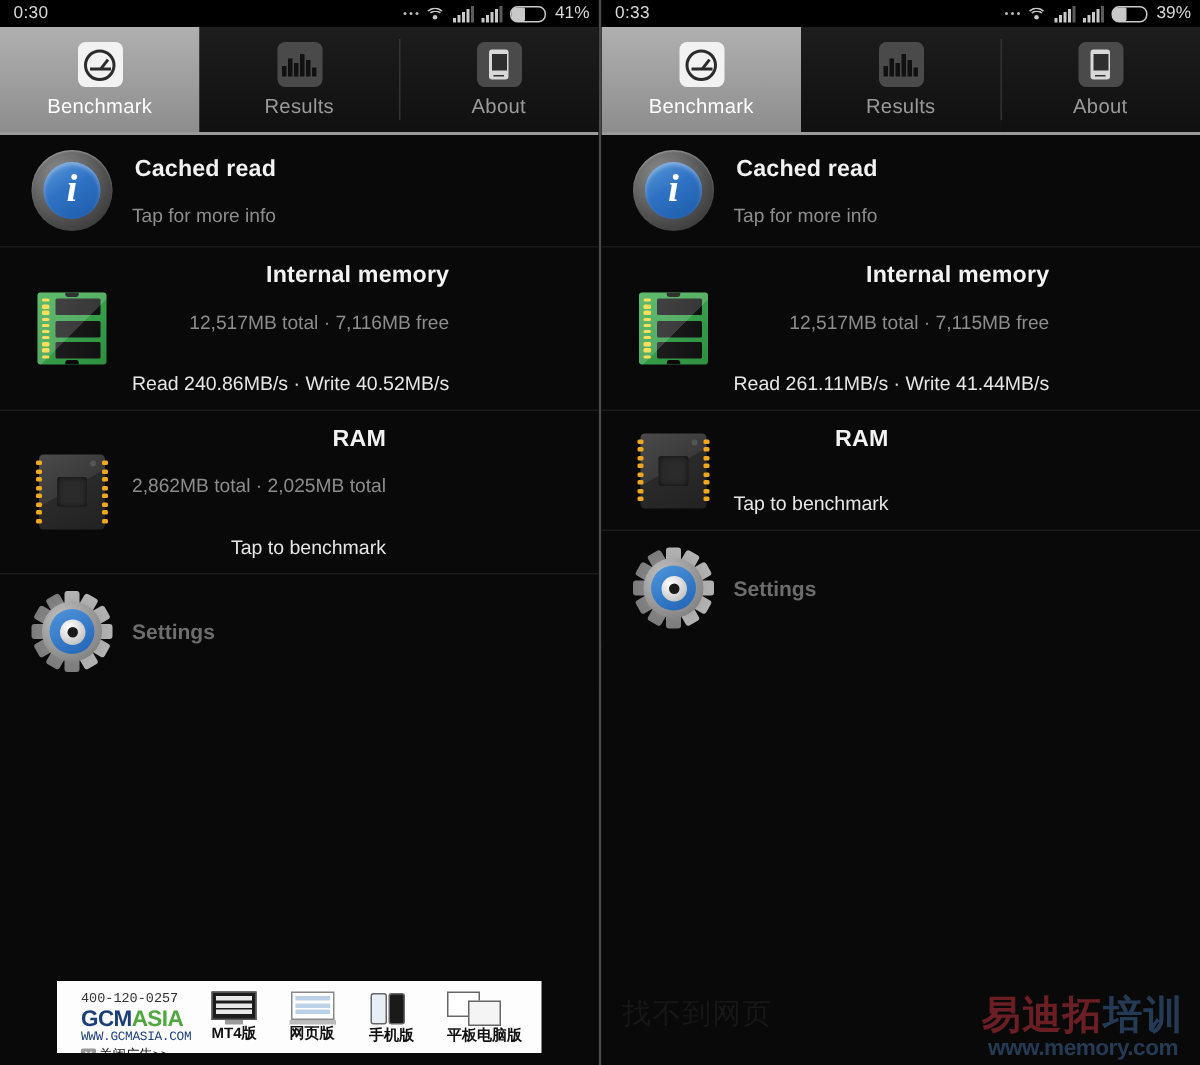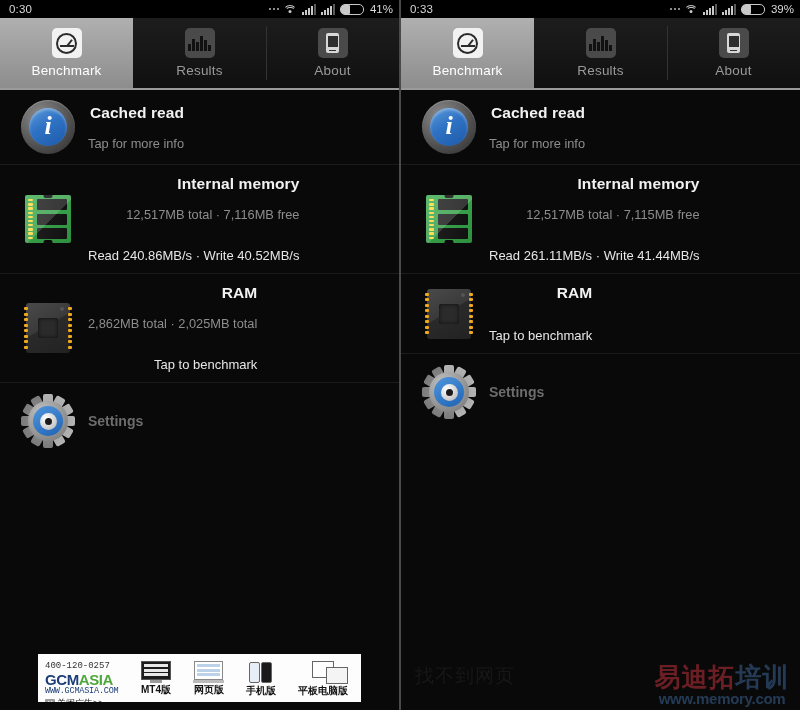--- a/index.html
+++ b/index.html
@@ -445,21 +445,21 @@
     position: relative;
     overflow: hidden;
     cursor: pointer;
   }
   .ad-left {
     width: 92px;
     flex: 0 0 92px;
     display: flex;
     flex-direction: column;
     justify-content: center;
-    padding-left: 7px;
+    padding-left: 16px;
     box-sizing: border-box;
     margin-top: 16px;
   }
   .ad-phone {
     font-family: "Liberation Mono", monospace;
     font-size: 9px;
     color: #333;
     line-height: 1.05;
   }
   .ad-logo {
@@ -499,21 +499,21 @@
   .ad-items {
     flex: 1 1 auto;
     display: flex;
     align-items: center;
     justify-content: space-around;
     padding-right: 2px;
   }
   .ad-item {
     display: flex;
     flex-direction: column;
-    align-items: flex-end;
+    align-items: flex-start;
     gap: 1px;
   }
   .ad-item-label {
     font-size: 10px;
     color: #111;
     font-weight: bold;
     line-height: 1;
   }
   .ad-thumb-monitor {
     width: 30px; height: 23px;

